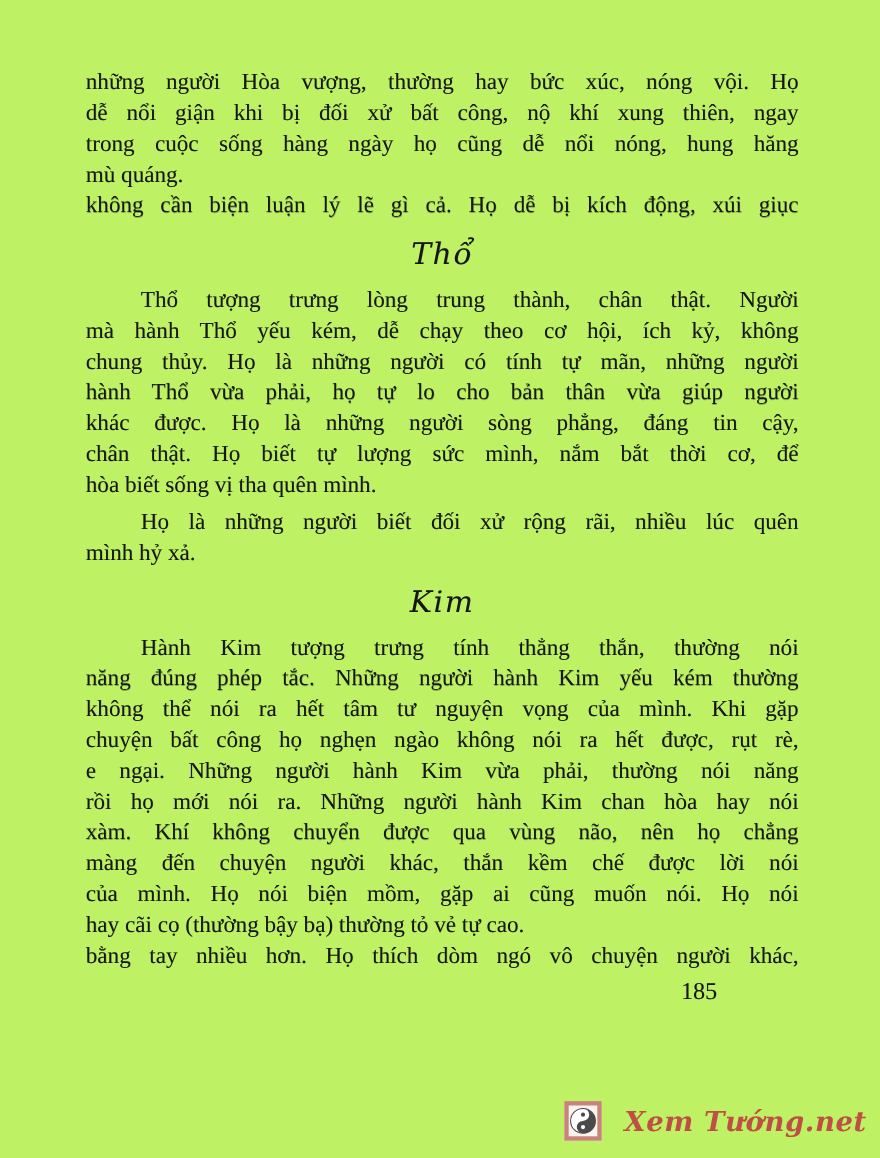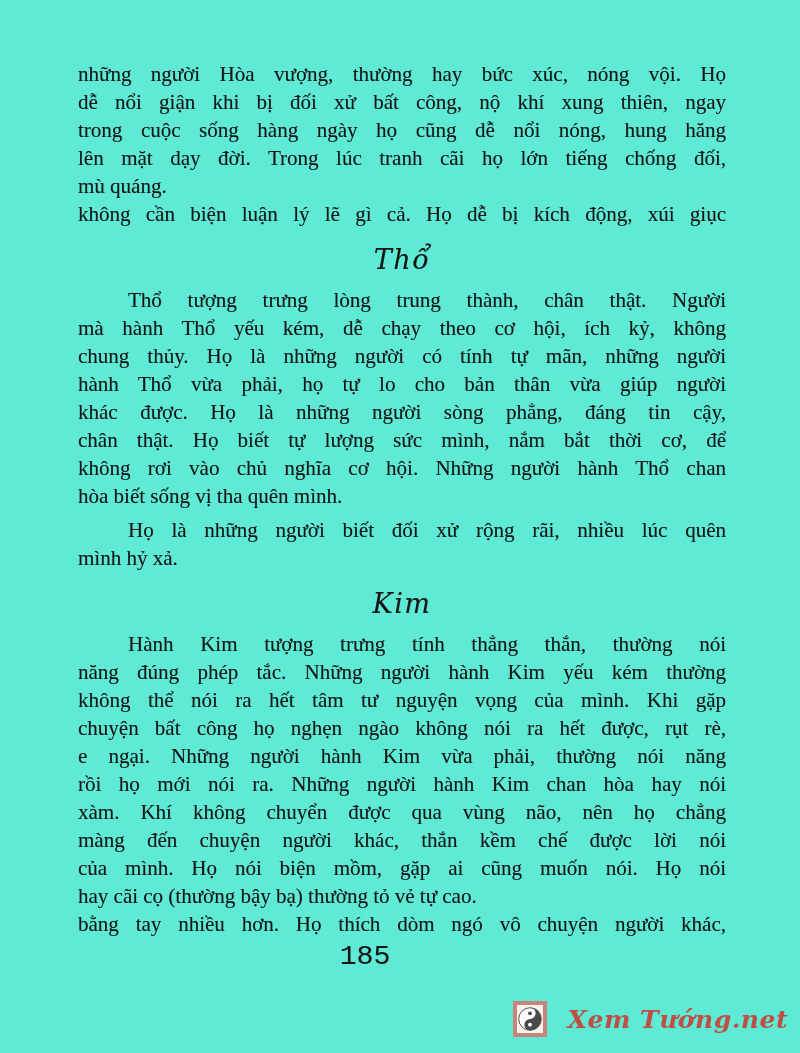--- a/index.html
+++ b/index.html
@@ -1,21 +1,21 @@
 <!DOCTYPE html>
 <html lang="vi"><head>
 <meta charset="utf-8">
 <style>
   html, body { margin: 0; padding: 0; background: #e8e8e8; }
   .page {
     position: relative;
     width: 800px;
     height: 1053px;
     margin: 0 auto;
-    background: #5eead4;
+    background: #bef264;
     overflow: hidden;
     font-family: "Liberation Serif", serif;
     color: #161616;
   }
   .textblock {
     position: absolute;
     left: 78px;
     top: 60px;
     width: 648px;
   }
@@ -41,26 +41,25 @@
     font-style: italic;
     font-weight: 400;
     font-size: 27px;
     line-height: 36px;
     text-align: center;
     letter-spacing: 1.5px;
     margin: 14px 0 8px 0;
     text-shadow: 0.3px 0.3px 0 rgba(0,0,0,0.30);
   }
   .page-number {
-    font-size: 28px;
+    font-size: 22px;
     line-height: 26px;
-    text-align: center;
+    text-align: right;
     padding-right: 74px;
     text-shadow: 0.3px 0.3px 0 rgba(0,0,0,0.30);
-    font-family: Liberation Mono, monospace;
   }
   .watermark {
     position: absolute;
     right: 12px;
     bottom: 16px;
     display: flex;
     align-items: center;
     gap: 21px;
   }
   .yinyang-box {
@@ -83,35 +82,33 @@
 </head>
 <body>
 
 <div class="page">
   <div class="textblock">
 
     <div class="para">
         <div class="tline">những người Hòa vượng, thường hay bức xúc, nóng vội. Họ</div>
         <div class="tline">dễ nổi giận khi bị đối xử bất công, nộ khí xung thiên, ngay</div>
         <div class="tline">trong cuộc sống hàng ngày họ cũng dễ nổi nóng, hung hăng</div>
-        <div class="tline">lên mặt dạy đời. Trong lúc tranh cãi họ lớn tiếng chống đối,</div>
         <div class="tline last">mù quáng.</div>
         <div class="tline">không cần biện luận lý lẽ gì cả. Họ dễ bị kích động, xúi giục</div>
       </div>
 
     <div class="section-heading">Thổ</div>
 
     <div class="para indent">
         <div class="tline">Thổ tượng trưng lòng trung thành, chân thật. Người</div>
         <div class="tline">mà hành Thổ yếu kém, dễ chạy theo cơ hội, ích kỷ, không</div>
         <div class="tline">chung thủy. Họ là những người có tính tự mãn, những người</div>
         <div class="tline">hành Thổ vừa phải, họ tự lo cho bản thân vừa giúp người</div>
         <div class="tline">khác được. Họ là những người sòng phẳng, đáng tin cậy,</div>
         <div class="tline">chân thật. Họ biết tự lượng sức mình, nắm bắt thời cơ, để</div>
-        <div class="tline">không rơi vào chủ nghĩa cơ hội. Những người hành Thổ chan</div>
         <div class="tline last">hòa biết sống vị tha quên mình.</div>
       </div>
 
     <div class="para indent">
         <div class="tline">Họ là những người biết đối xử rộng rãi, nhiều lúc quên</div>
         <div class="tline last">mình hỷ xả.</div>
       </div>
 
     <div class="section-heading">Kim</div>
 

